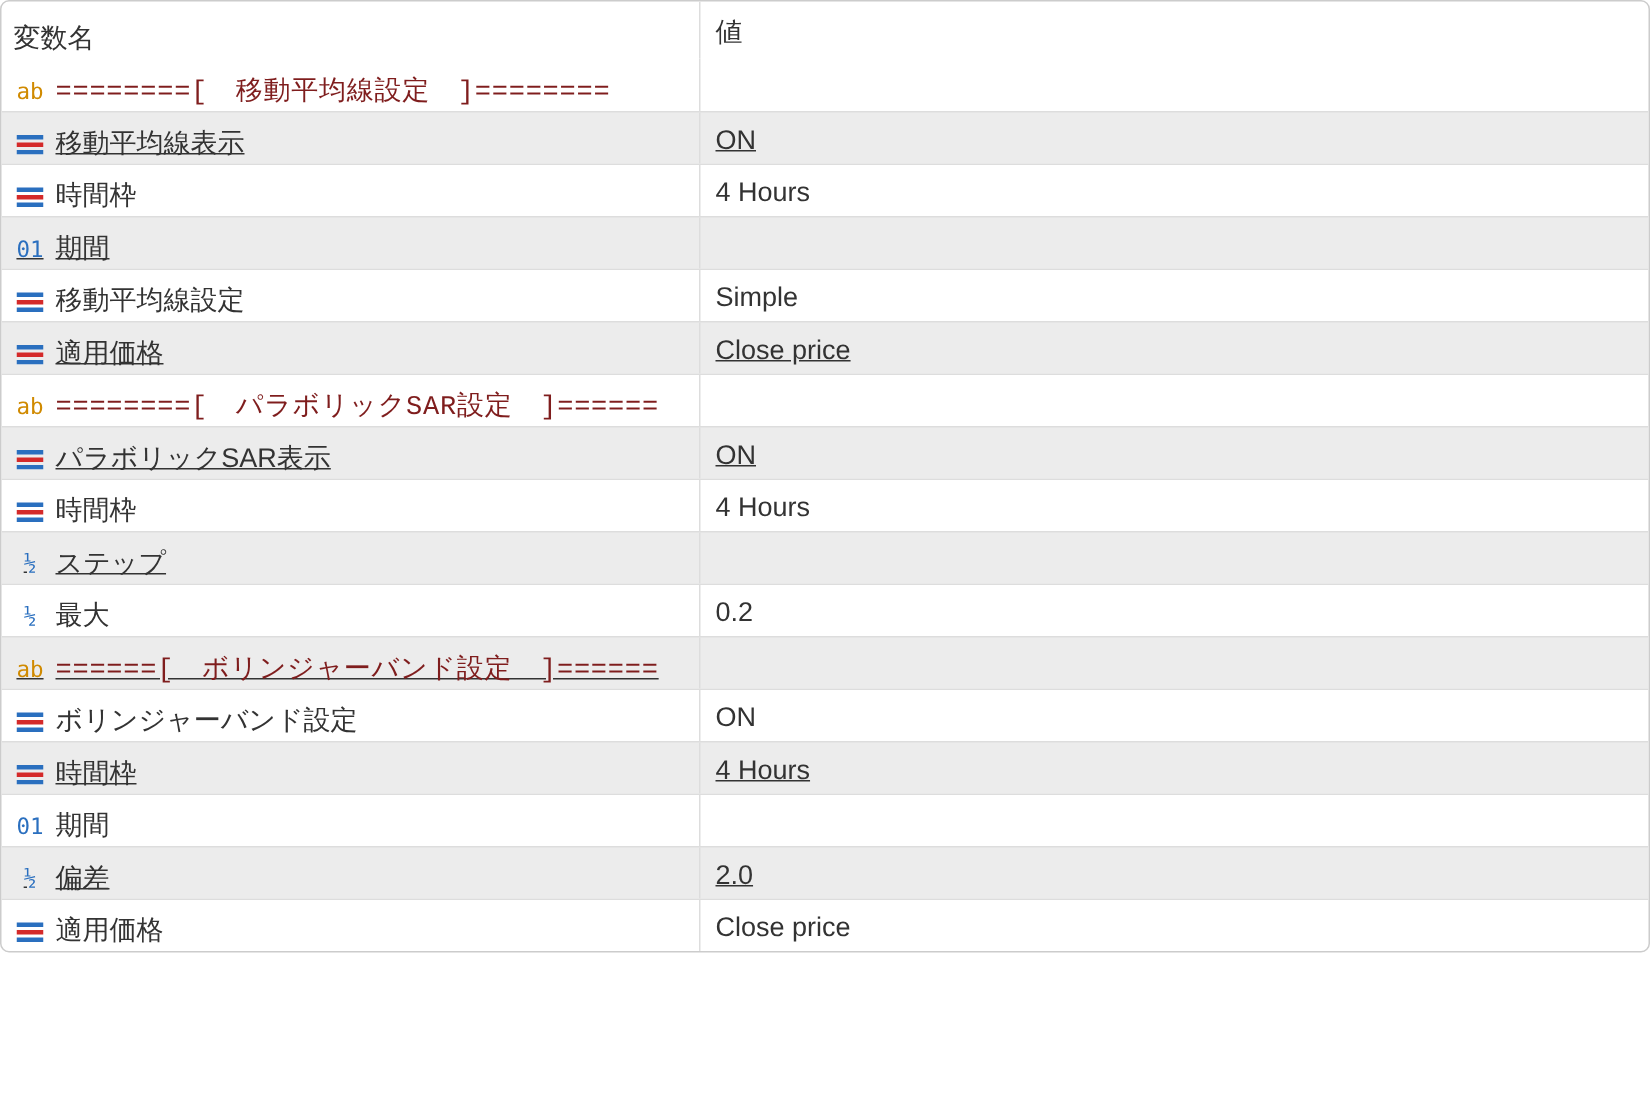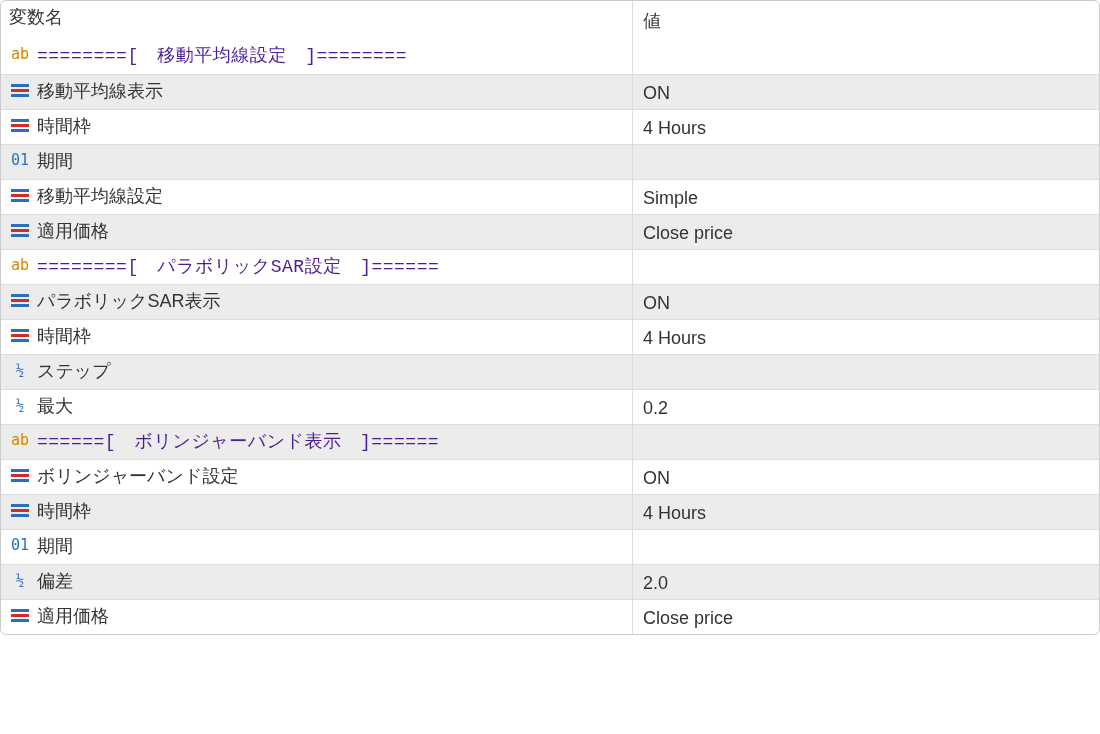--- a/index.html
+++ b/index.html
@@ -18,26 +18,26 @@
     border: 1px solid #ccc;
     border-radius: 6px;
     overflow: hidden;
   }
   .row {
     display: flex;
     height: 35px;
     border-top: 1px solid #ddd;
   }
   .row:first-child { border-top: none; }
-  .row.zebra { background: #ececec; }
+  .row.zebra { background: #ececec; text-decoration: underline; }
   .row .cell-name {
-    width: 632px;
+    width: 466px;
     padding: 4px 8px 2px 8px;
     display: flex;
-    align-items: flex-start;
+    align-items: flex-end;
     border-right: 1px solid #ddd;
     white-space: nowrap;
   }
   .row .cell-value {
     flex: 1;
     padding: 4px 10px 2px 10px;
     display: flex;
     align-items: center;
     white-space: nowrap;
   }
@@ -54,21 +54,21 @@
     align-items: center;
     justify-content: center;
     margin-right: 6px;
     flex-shrink: 0;
     font-size: 15px;
     font-weight: 400;
   }
   .sep-text {
     font-family: "Consolas", "Courier New", monospace;
     letter-spacing: 0.5px;
-    color: #4c1d95;
+    color: #7f1d1d;
     font-size: 18px;
   }
 </style>
 </head>
 <body>
 
 <div class="table">
   <div class="row header">
     <div class="cell-name">
       <span>変数名</span>
@@ -203,21 +203,21 @@
           <span class="icon" style="color:#2a6fbf;font-family:Consolas,monospace;font-size:14px;">½</span>
           <span>最大</span>
         </div>
         <div class="cell-value">
           <span>0.2</span>
         </div>
       </div>
       <div class="row zebra">
         <div class="cell-name">
           <span class="icon" style="color:#d08a00;font-family:Consolas,monospace;">ab</span>
-          <span class="sep-text">======[　ボリンジャーバンド表示　]======</span>
+          <span class="sep-text">======[　ボリンジャーバンド設定　]======</span>
         </div>
         <div class="cell-value">
           <span></span>
         </div>
       </div>
       <div class="row">
         <div class="cell-name">
           <span class="icon">
             <svg width="18" height="14" viewBox="0 0 18 14">
               <rect x="0" y="1" width="18" height="3" fill="#2a6fbf"></rect>

